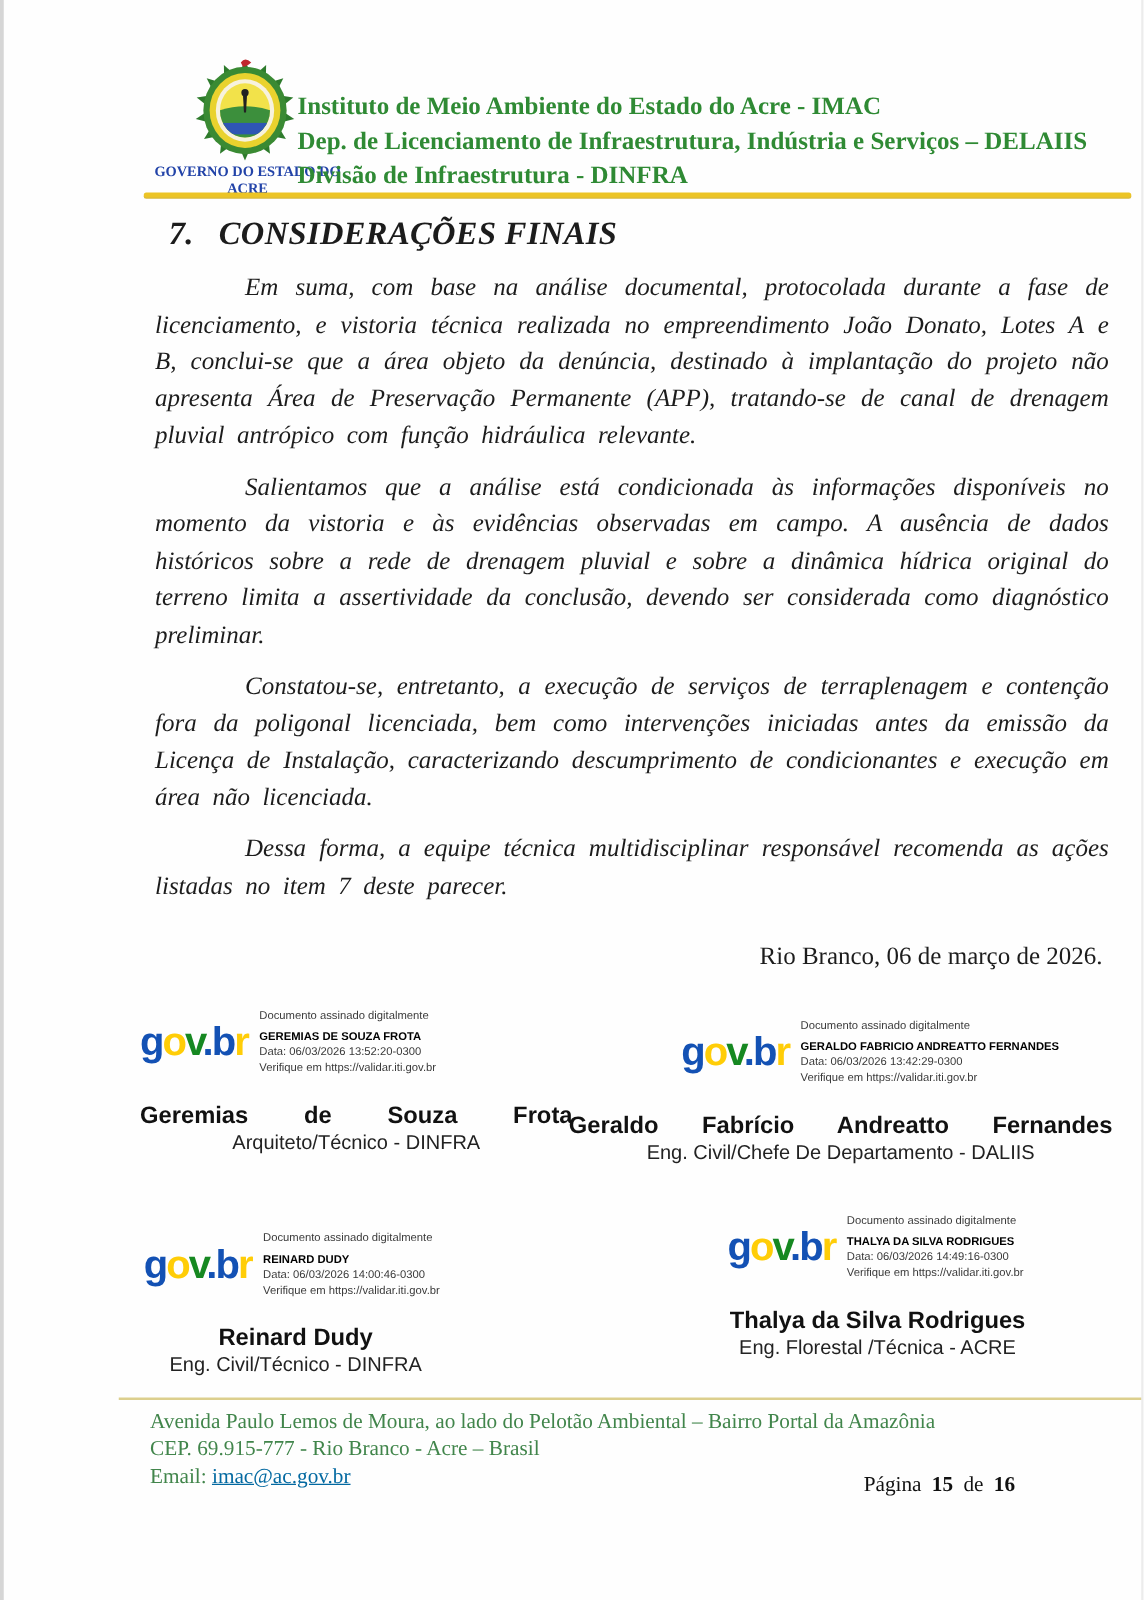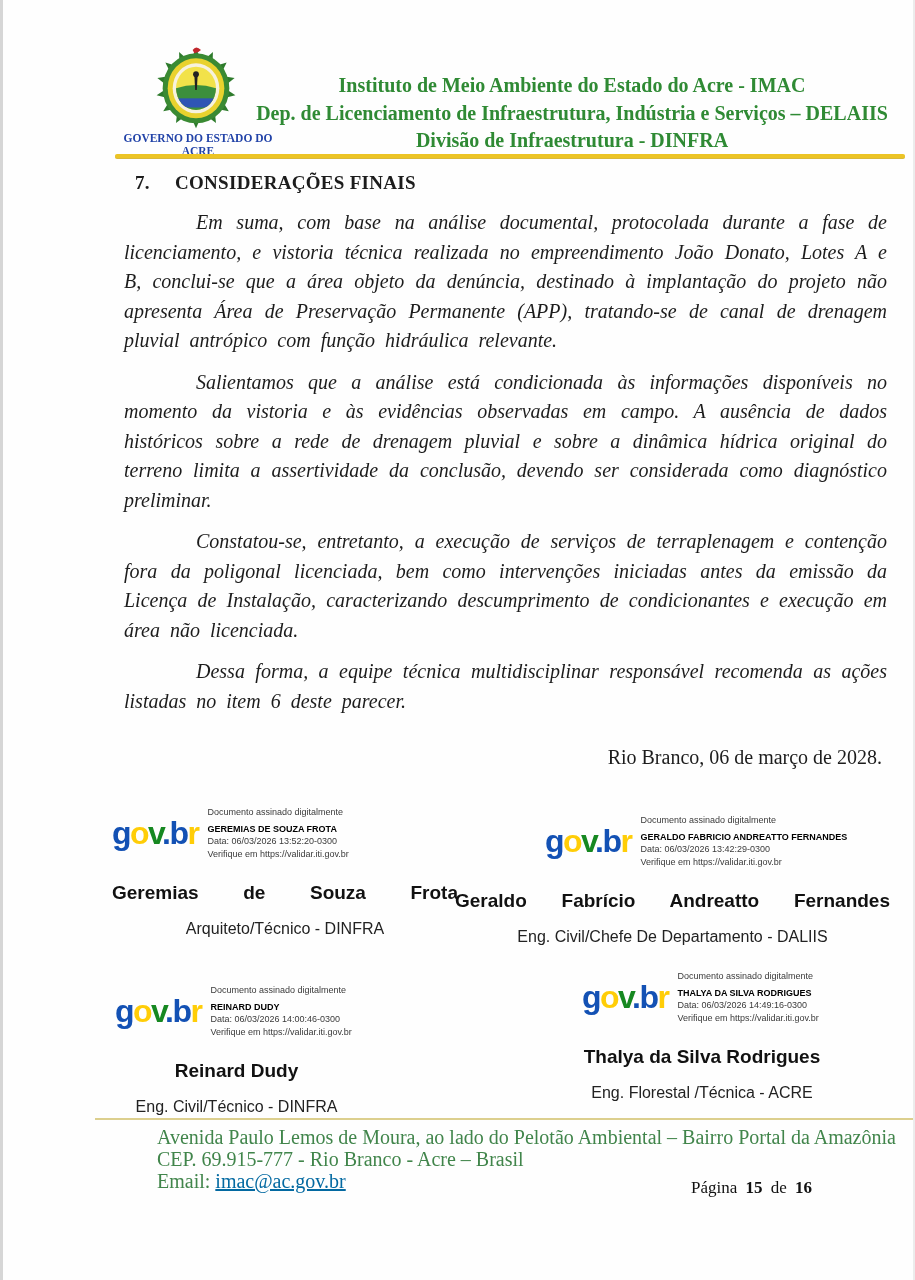--- a/index.html
+++ b/index.html
@@ -11,32 +11,32 @@
   .edge-right{position:absolute;right:0;top:0;width:2px;height:1280px;background:#ececec;}
 
   
   .header{position:absolute;top:0;left:0;width:915px;height:160px;}
   .coat{position:absolute;left:146px;top:44px;width:100px;height:92px;}
   .gov-label{
     position:absolute;left:118px;top:132px;width:160px;text-align:center;
     font-weight:bold;font-size:11.5px;line-height:13px;color:#2243a8;
   }
   .header-titles{
-    position:absolute;left:238px;top:72px;width:668px;text-align:center;
+    position:absolute;left:238px;top:72px;width:668px;
     font-weight:bold;font-size:20px;line-height:27.5px;color:#2f8a34;
   }
   .rule-yellow{
     position:absolute;left:115px;top:154px;width:790px;height:4px;
     background:#ecc425;border-radius:2px;box-shadow:0 1px 0 #d9b93a;
   }
 
   
   .content{position:absolute;top:162px;left:0;width:915px;padding:0;}
   .section-heading{
-    margin:10px 0 14px 135px;font-weight:bold;font-size:19px;letter-spacing:.3px;
+    margin:10px 0 14px 135px;font-weight:bold;font-size:26px;letter-spacing:.3px;font-style:italic;
   }
   .section-heading .num{display:inline-block;width:40px;}
   .content p{
     margin:0 28px 12px 124px;text-align:justify;text-indent:72px;
     font-size:20px;line-height:29.5px;word-spacing:5px;font-style:italic;
   }
   .content p.tight{margin-bottom:0;}
   .dateline{
     margin:30px 33px 0 0;text-align:right;font-size:20px;
   }
@@ -55,27 +55,27 @@
     font-family:"Liberation Sans", sans-serif;white-space:nowrap;
   }
   .stamp-info{font-size:9px;line-height:12.5px;color:#3a3a3a;}
   .stamp-info .s-head{margin-bottom:4px;color:#3a3a3a;}
   .stamp-info .s-name{font-weight:bold;color:#000;}
   .sig-name{
     margin-top:22px;font-weight:bold;font-size:19px;color:#111;white-space:nowrap;
   }
   .just .sig-name{text-align:justify;text-align-last:justify;white-space:normal;}
   .cent .sig-name{text-align:center;}
-  .sig-role{margin-top:16px;font-size:16px;text-align:center;color:#222;}
+  .sig-role{margin-top:2px;font-size:16px;text-align:center;color:#222;}
 
   
   .footer{position:absolute;left:0;top:1112px;width:915px;height:120px;}
   .footer-rule{position:absolute;left:95px;top:6px;width:818px;height:2px;background:#dccf8e;}
   .footer-lines{
-    position:absolute;left:120px;top:14px;font-size:20px;line-height:22px;color:#41854b;margin-left:37px;
+    position:absolute;left:120px;top:14px;font-size:17px;line-height:22px;color:#41854b;
   }
   .footer-lines a{color:#0369a1;text-decoration:underline;}
   .page-number{
     position:absolute;right:103px;top:66px;font-size:17px;color:#111;
   }
   .page-number .b{font-weight:bold;}
   .page-number span{margin-left:4px;text-align:right;}
   .page-number span:first-child{margin-left:0;}
 </style>
 </head>
@@ -130,22 +130,22 @@
     <div class="rule-yellow"></div>
   </div>
 
   <div class="content">
     <div class="section-heading">
       <span class="num">7.</span><span>CONSIDERAÇÕES FINAIS</span>
     </div>
     <p>Em suma, com base na análise documental, protocolada durante a fase de licenciamento, e vistoria técnica realizada no empreendimento João Donato, Lotes A e B, conclui-se que a área objeto da denúncia, destinado à implantação do projeto não apresenta Área de Preservação Permanente (APP), tratando-se de canal de drenagem pluvial antrópico com função hidráulica relevante.</p>
     <p>Salientamos que a análise está condicionada às informações disponíveis no momento da vistoria e às evidências observadas em campo. A ausência de dados históricos sobre a rede de drenagem pluvial e sobre a dinâmica hídrica original do terreno limita a assertividade da conclusão, devendo ser considerada como diagnóstico preliminar.</p>
     <p>Constatou-se, entretanto, a execução de serviços de terraplenagem e contenção fora da poligonal licenciada, bem como intervenções iniciadas antes da emissão da Licença de Instalação, caracterizando descumprimento de condicionantes e execução em área não licenciada.</p>
-    <p class="tight">Dessa forma, a equipe técnica multidisciplinar responsável recomenda as ações listadas no item 6 deste parecer.</p>
-    <div class="dateline">Rio Branco, 06 de março de 2028.</div>
+    <p class="tight">Dessa forma, a equipe técnica multidisciplinar responsável recomenda as ações listadas no item 7 deste parecer.</p>
+    <div class="dateline">Rio Branco, 06 de março de 2026.</div>
   </div>
 
   <div class="sig sig1 just">
     <div class="stamp">
       <span class="govbr"><span style="color: rgb(19, 81, 180);">g</span><span style="color: rgb(255, 205, 7);">o</span><span style="color: rgb(22, 136, 33);">v</span><span style="color: rgb(19, 81, 180);">.</span><span style="color: rgb(19, 81, 180);">b</span><span style="color: rgb(255, 205, 7);">r</span></span>
       <div class="stamp-info">
         <div class="s-head">Documento assinado digitalmente</div>
         <div class="s-name">GEREMIAS DE SOUZA FROTA</div>
         <div>Data: 06/03/2026 13:52:20-0300</div>
         <div>Verifique em https://validar.iti.gov.br</div>

